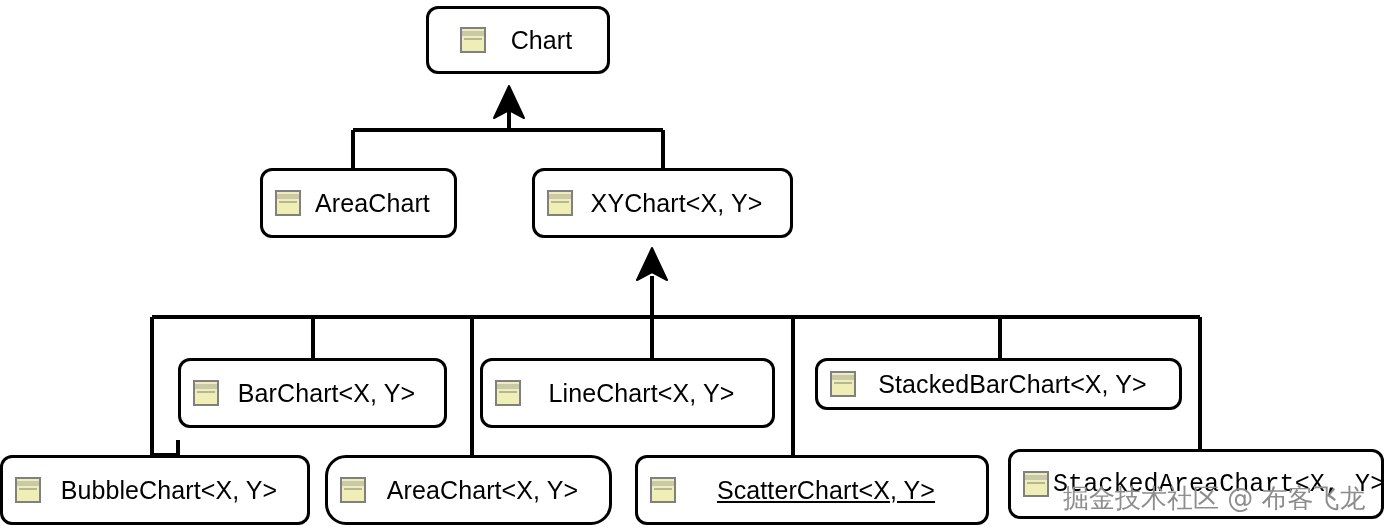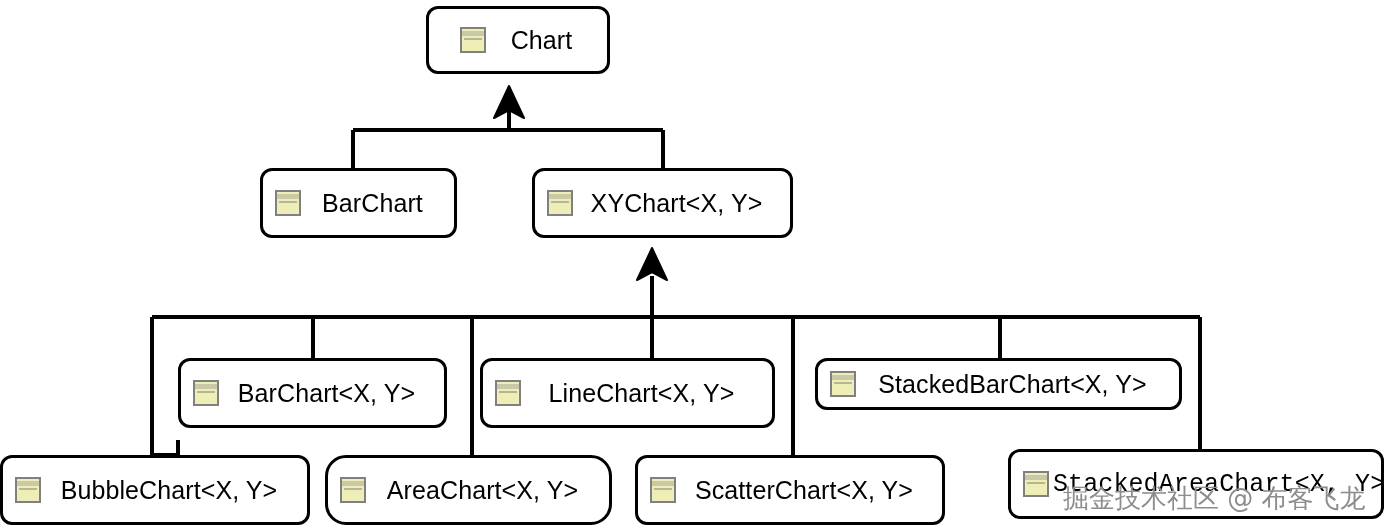--- a/index.html
+++ b/index.html
@@ -127,21 +127,21 @@
     <polygon points="652,248 637,280 652,272 667,280" fill="#000000" stroke="#000000" stroke-width="2" stroke-linejoin="round"></polygon>
   </svg>
 
   <div class="uml-node" style="left:426px; top:6px; width:184px; height:68px;padding-left:19px;">
     <span class="node-icon"></span>
     <span class="node-label">Chart</span>
   </div>
 
   <div class="uml-node" style="left:260px; top:168px; width:197px; height:70px;">
     <span class="node-icon"></span>
-    <span class="node-label">BarChart</span>
+    <span class="node-label">AreaChart</span>
   </div>
 
   <div class="uml-node" style="left:532px; top:168px; width:261px; height:70px;">
     <span class="node-icon"></span>
     <span class="node-label">XYChart&lt;X, Y&gt;</span>
   </div>
 
   <div class="uml-node" style="left:178px; top:358px; width:269px; height:70px;">
     <span class="node-icon"></span>
     <span class="node-label">BarChart&lt;X, Y&gt;</span>
@@ -160,21 +160,21 @@
   <div class="uml-node" style="left:0px; top:455px; width:310px; height:70px;">
     <span class="node-icon"></span>
     <span class="node-label">BubbleChart&lt;X, Y&gt;</span>
   </div>
 
   <div class="uml-node" style="left:325px; top:455px; width:287px; height:70px;border-radius:21px;">
     <span class="node-icon"></span>
     <span class="node-label">AreaChart&lt;X, Y&gt;</span>
   </div>
 
-  <div class="uml-node" style="left:635px; top:455px; width:310px; height:70px;">
+  <div class="uml-node" style="left:635px; top:455px; width:354px; height:70px;text-decoration:underline;">
     <span class="node-icon"></span>
     <span class="node-label">ScatterChart&lt;X, Y&gt;</span>
   </div>
 
   <div class="uml-node" style="left:1008px; top:449px; width:376px; height:70px;font-family:Liberation Mono, monospace;">
     <span class="node-icon"></span>
     <span class="node-label">StackedAreaChart&lt;X, Y&gt;</span>
   </div>
 
   <div id="watermark">掘金技术社区 @ 布客飞龙</div>

